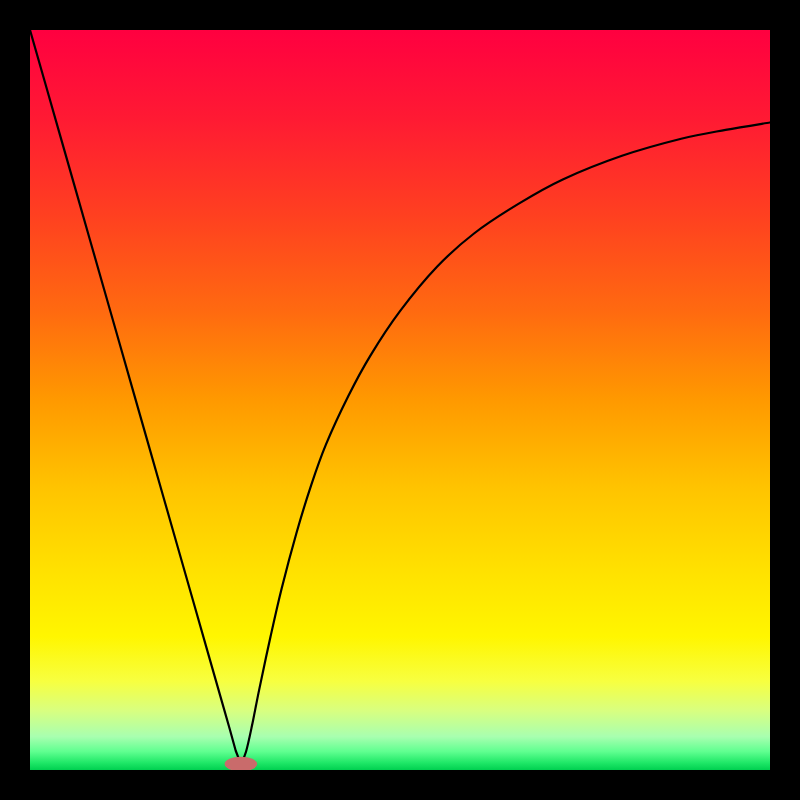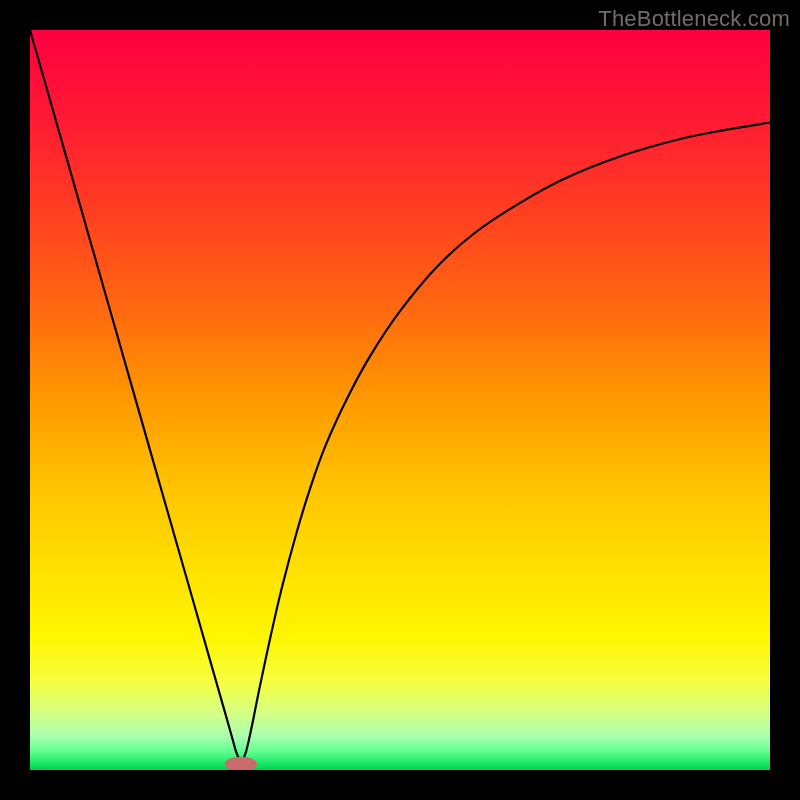--- a/index.html
+++ b/index.html
@@ -37,21 +37,20 @@
   }
   svg {
     display: block;
   }
 </style>
 </head>
 <body>
 
 <div class="frame">
 
-  <div class="watermark">TheBottleneck.com</div>
 
   <div class="plot">
     <svg id="chart-svg" width="740" height="740" viewBox="0 0 740 740">
       <defs>
         <linearGradient id="bg-grad" x1="0" y1="0" x2="0" y2="1">
             <stop offset="0%" stop-color="#ff0040"></stop>
             <stop offset="12%" stop-color="#ff1a33"></stop>
             <stop offset="25%" stop-color="#ff4020"></stop>
             <stop offset="38%" stop-color="#ff6a10"></stop>
             <stop offset="50%" stop-color="#ff9900"></stop>

